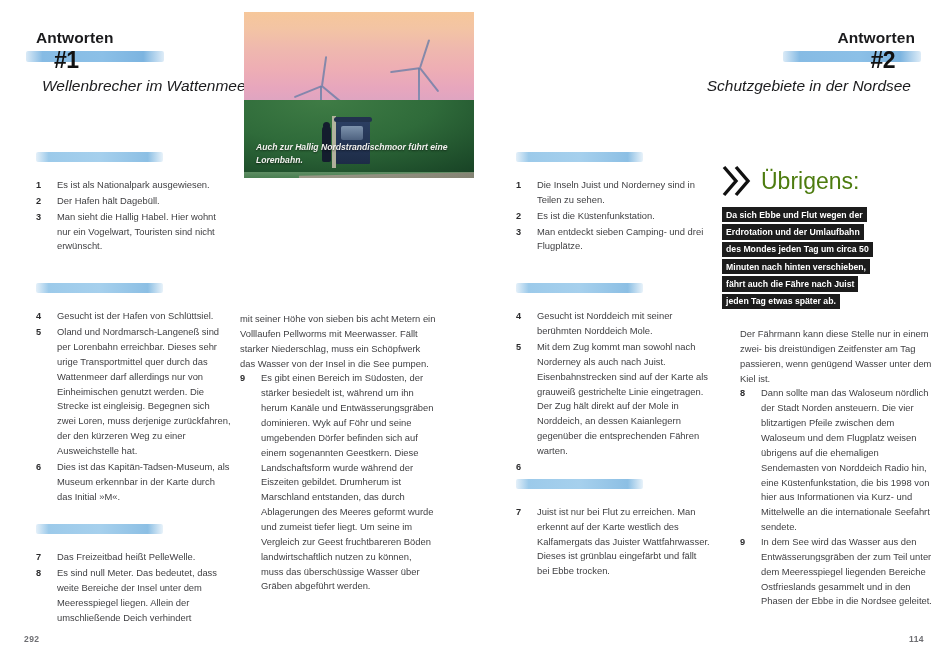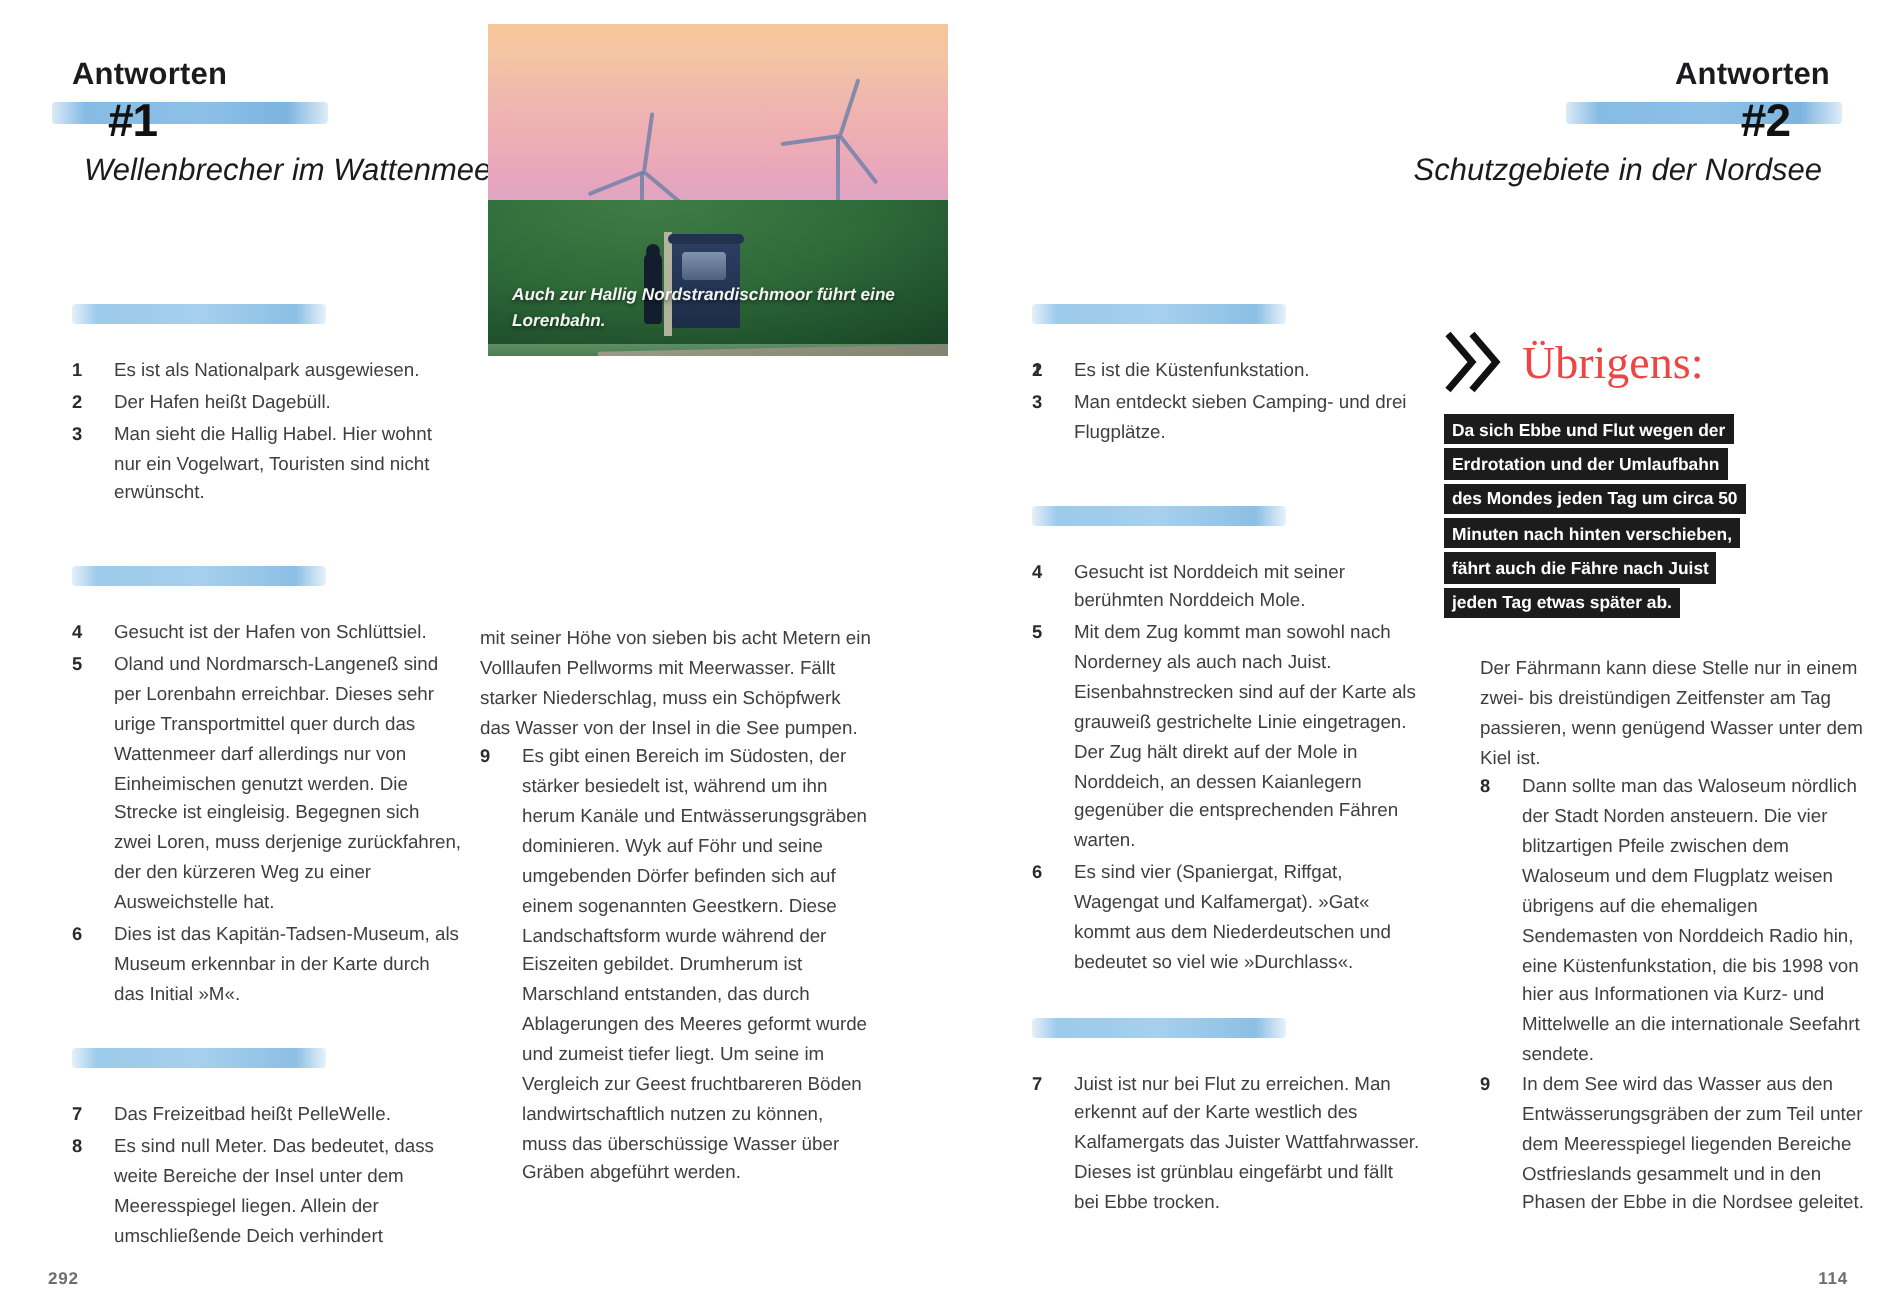--- a/index.html
+++ b/index.html
@@ -106,21 +106,21 @@
   }
   .cont{margin:0;padding:0;}
   .cont p{margin:0;}
   .hang{position:relative;padding-left:21px;}
   .hang .n{position:absolute;left:0;top:0;font-weight:700;font-size:9.2px;color:#2b2b2d;}
 
   
   #uebrigens{position:absolute;left:722px;top:152px;width:210px;}
   .ue-head{display:flex;align-items:center;gap:9px;margin-bottom:9px;}
   .chev{flex:0 0 auto;line-height:0;}
-  .ue-title{font-size:23px;font-weight:400;color:#ef4444;line-height:1;font-family:Liberation Serif, serif;}
+  .ue-title{font-size:23px;font-weight:400;color:#4d7c0f;line-height:1;}
   .ue-lines{display:flex;flex-direction:column;align-items:flex-start;gap:2px;}
   .ue-lines span{
     display:inline-block;background:#1c1c1c;color:#fff;
     font-size:8.7px;font-weight:700;line-height:1.42;
     padding:1.5px 4px;white-space:nowrap;
   }
 
   
   .folio{position:absolute;bottom:16px;font-size:8.5px;font-weight:700;color:#6e6e72;letter-spacing:.4px;}
   #folio-left{left:24px;}
@@ -165,21 +165,21 @@
     <div class="loco-win"></div>
     <div class="person-head"></div>
     <div class="person"></div>
     <div class="caption">Auch zur Hallig Nordstrandischmoor führt eine Lorenbahn.</div>
   </div>
 
   <div class="col" id="col1">
     <div class="divider"></div>
     <ol class="items">
       <li><span class="n">1</span><span>Es ist als Nationalpark ausgewiesen.</span></li>
-      <li><span class="n">2</span><span>Der Hafen heißt Dagebüll.</span></li>
+      <li><span class="n">2</span><span>Der Hafen hält Dagebüll.</span></li>
       <li><span class="n">3</span><span>Man sieht die Hallig Habel. Hier wohnt nur ein Vogelwart, Touristen sind nicht erwünscht.</span></li>
     </ol>
 
     <div class="gap"></div>
     <div class="divider"></div>
     <ol class="items">
       <li><span class="n">4</span><span>Gesucht ist der Hafen von Schlüttsiel.</span></li>
       <li><span class="n">5</span><span>Oland und Nordmarsch-Langeneß sind per Lorenbahn erreichbar. Dieses sehr urige Transportmittel quer durch das Wattenmeer darf allerdings nur von Einheimischen genutzt werden. Die Strecke ist eingleisig. Begegnen sich zwei Loren, muss derjenige zurückfahren, der den kürzeren Weg zu einer Ausweichstelle hat.</span></li>
       <li><span class="n">6</span><span>Dies ist das Kapitän-Tadsen-Museum, als Museum erkennbar in der Karte durch das Initial »M«.</span></li>
     </ol>
@@ -205,31 +205,31 @@
   <div class="hdr" id="hdr-right">
     <div class="brush"></div>
     <div class="antworten">Antworten</div>
     <div class="num">#2</div>
     <div class="sub">Schutzgebiete in der Nordsee</div>
   </div>
 
   <div class="col" id="col3">
     <div class="divider"></div>
     <ol class="items">
-      <li><span class="n">1</span></li>
+      <li><span class="n">1</span><span>Die Inseln Juist und Norderney sind in Teilen zu sehen.</span></li>
       <li><span class="n">2</span><span>Es ist die Küstenfunkstation.</span></li>
       <li><span class="n">3</span><span>Man entdeckt sieben Camping- und drei Flugplätze.</span></li>
     </ol>
 
     <div class="gap"></div>
     <div class="divider"></div>
     <ol class="items">
       <li><span class="n">4</span><span>Gesucht ist Norddeich mit seiner berühmten Norddeich Mole.</span></li>
       <li><span class="n">5</span><span>Mit dem Zug kommt man sowohl nach Norderney als auch nach Juist. Eisenbahnstrecken sind auf der Karte als grauweiß gestrichelte Linie eingetragen. Der Zug hält direkt auf der Mole in Norddeich, an dessen Kaianlegern gegenüber die entsprechenden Fähren warten.</span></li>
-      <li><span class="n">6</span><span>Es sind vier (Spaniergat, Riffgat, Wagengat und Kalfamergat). »Gat« kommt aus dem Niederdeutschen und bedeutet so viel wie »Durchlass«.</span></li>
+      <li><span class="n">6</span></li>
     </ol>
 
     <div class="gap-sm"></div>
     <div class="divider"></div>
     <ol class="items">
       <li><span class="n">7</span><span>Juist ist nur bei Flut zu erreichen. Man erkennt auf der Karte westlich des Kalfamergats das Juister Wattfahrwasser. Dieses ist grünblau eingefärbt und fällt bei Ebbe trocken.</span></li>
     </ol>
   </div>
 
   <div id="uebrigens">

